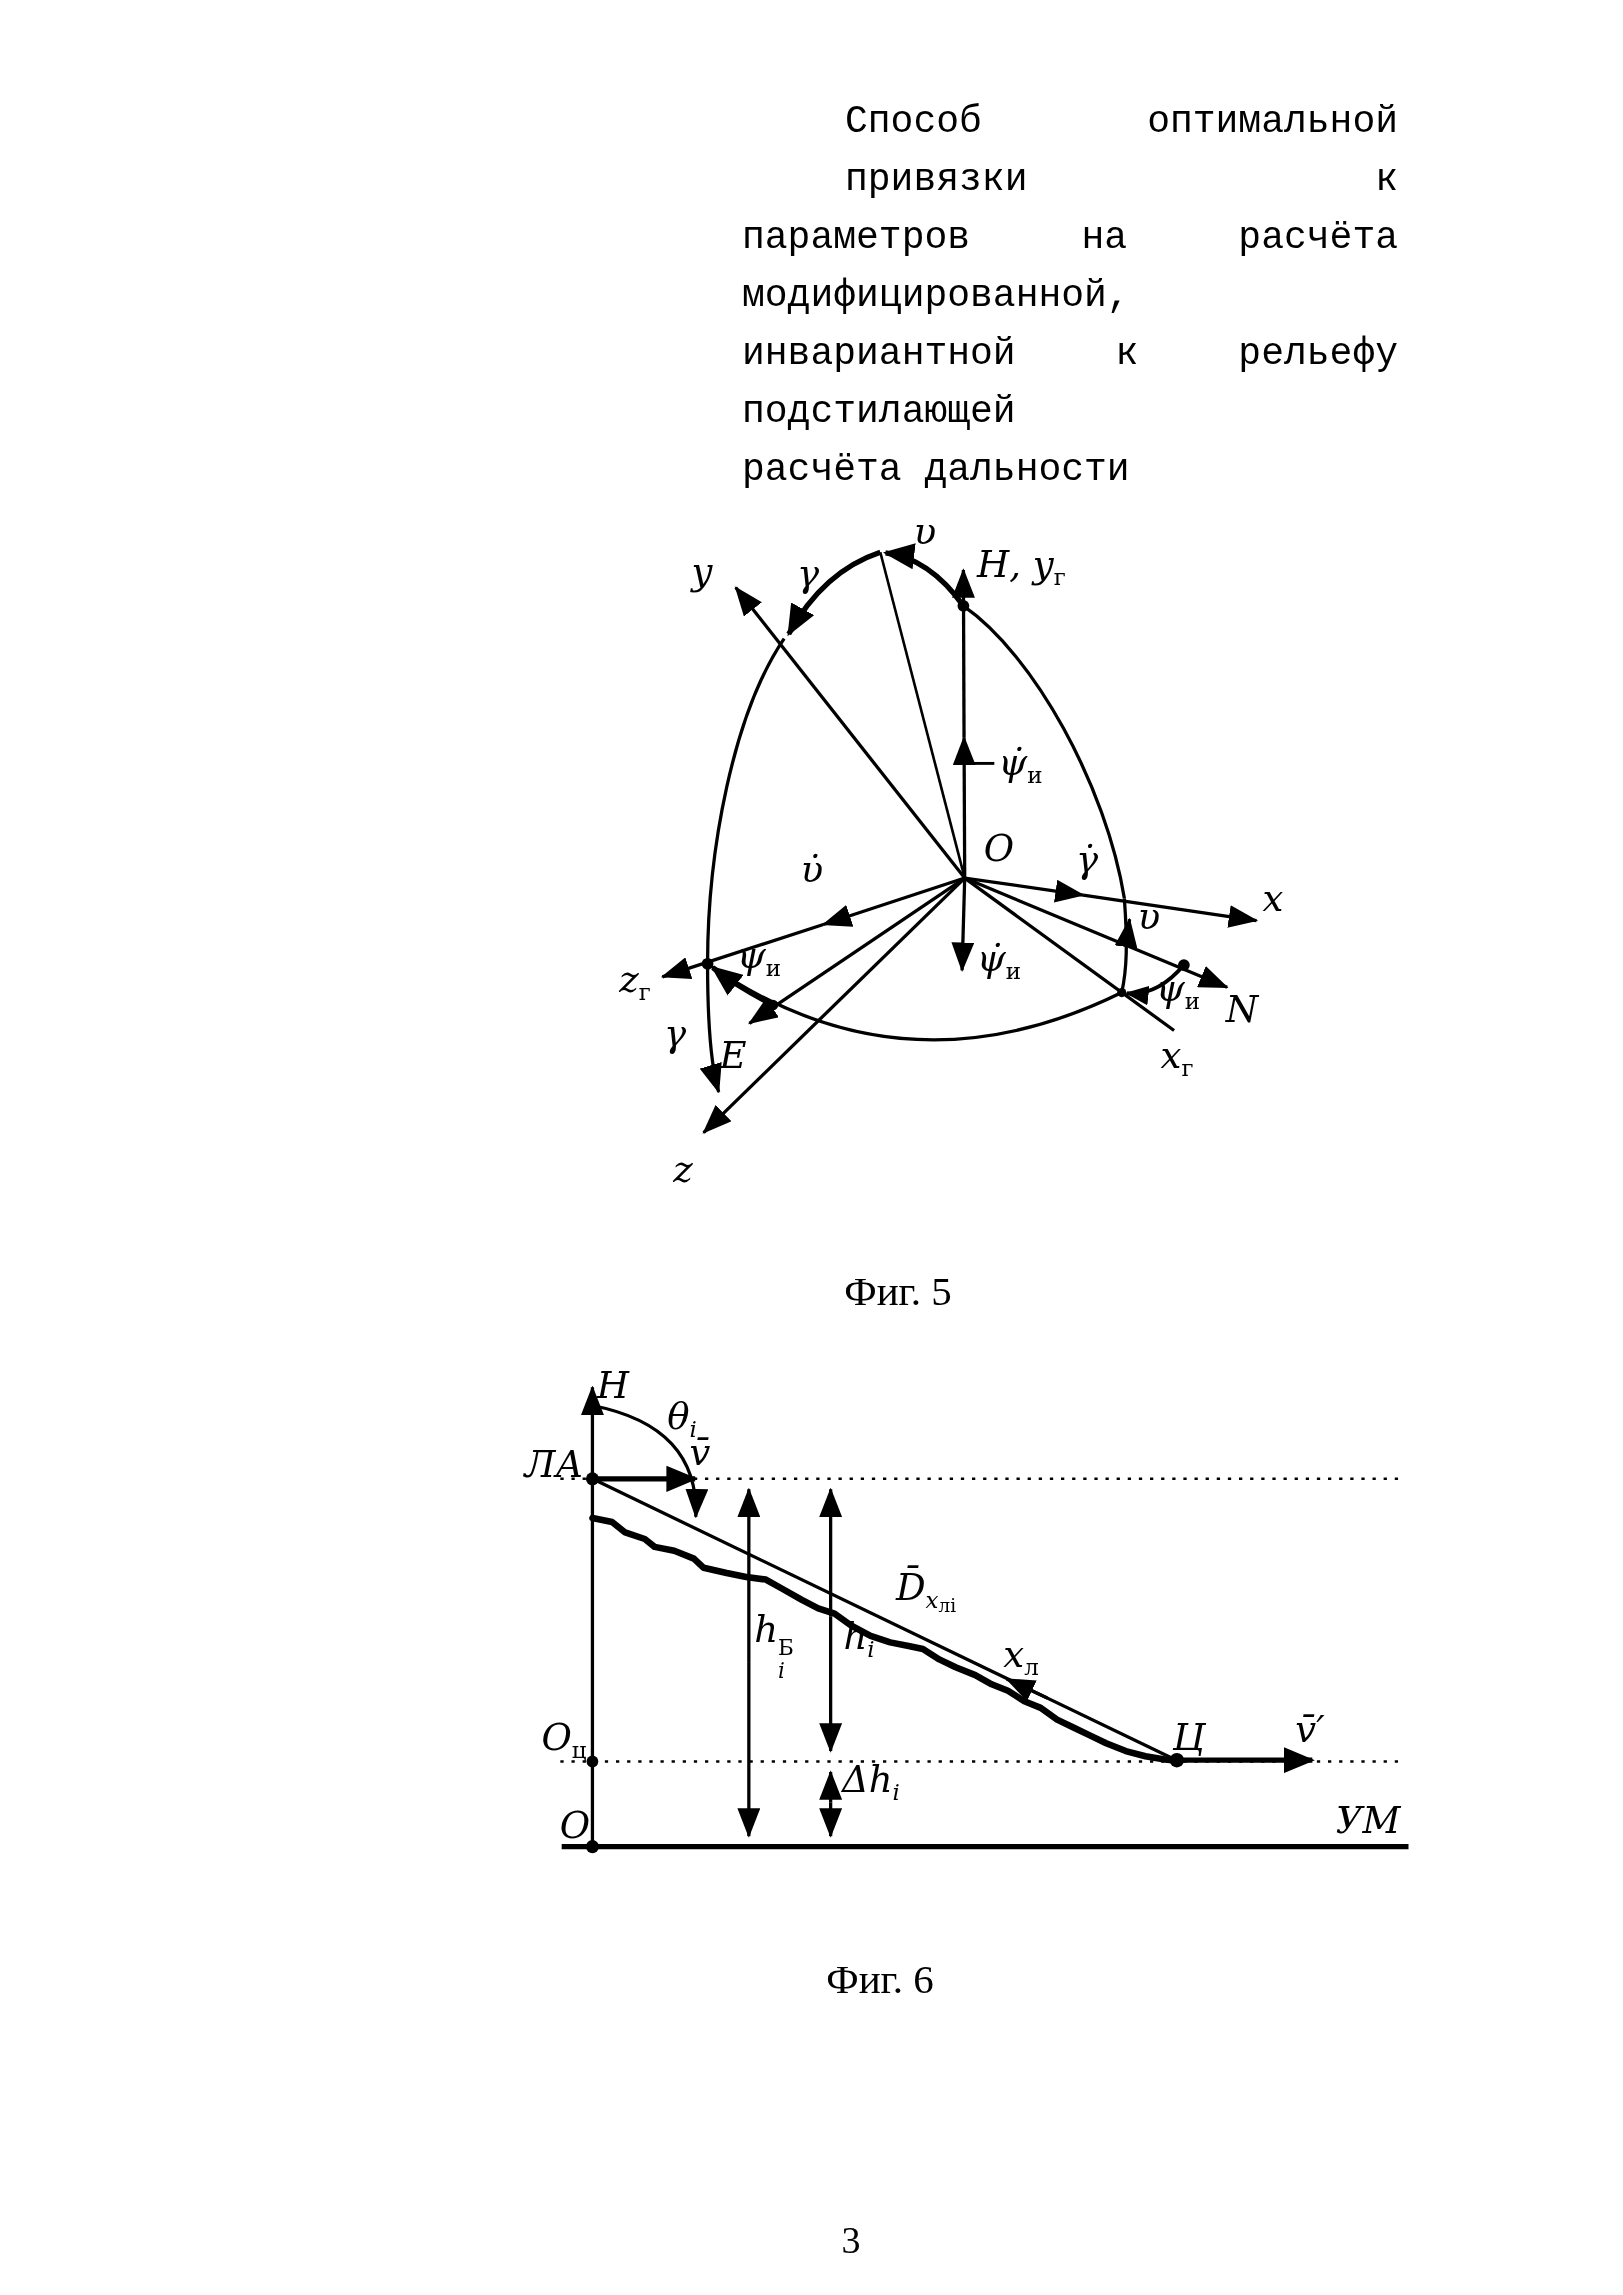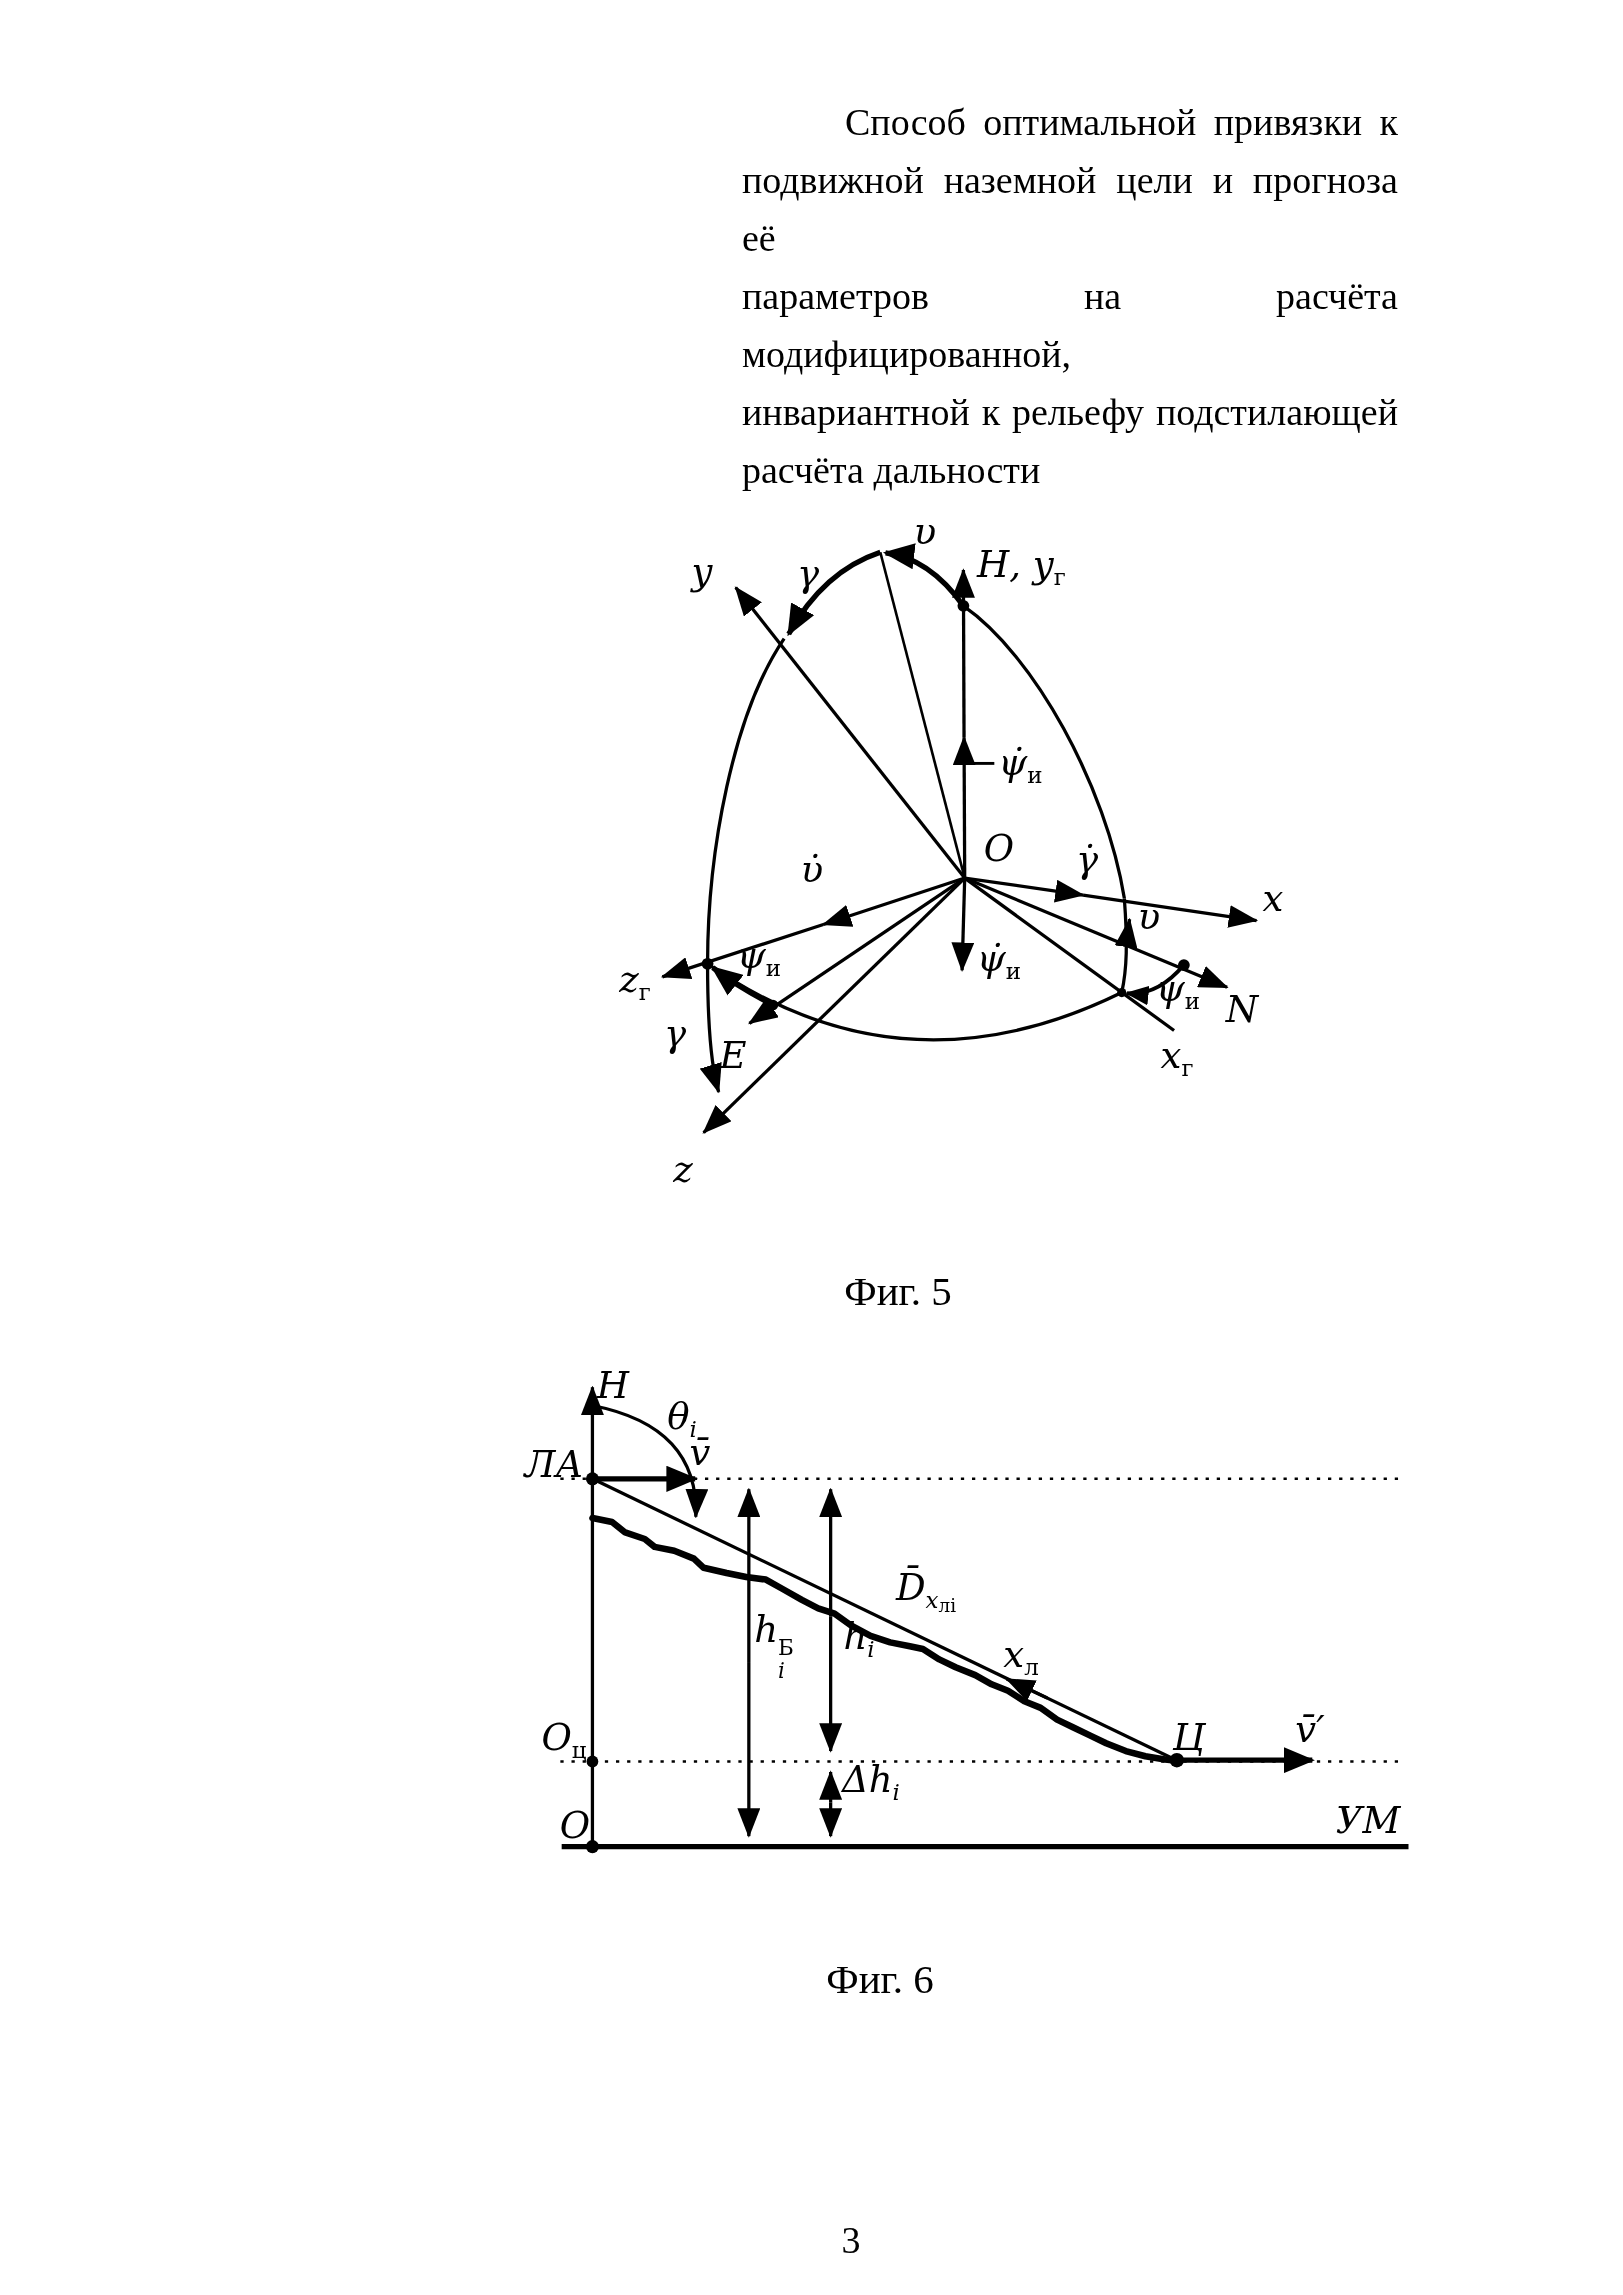--- a/index.html
+++ b/index.html
@@ -8,21 +8,21 @@
     width:1623px;height:2295px;
     background:#ffffff;
     font-family:"Liberation Serif", serif;
     color:#000;
     overflow:hidden;
   }
   
   #title-block{
     position:absolute;left:742px;top:93px;width:656px;
     font-size:38px;line-height:58px;
-    font-family:Liberation Serif, serif;
+    font-family:Liberation Mono, monospace;
   }
   .tline{text-align:justify;text-align-last:justify;white-space:normal;}
   .tline.first{padding-left:103px;}
   .tline.last{text-align:justify;text-align-last:left;}
   
   svg{position:absolute;overflow:visible;}
   .ln{stroke:#000;fill:none;}
   
   .lbl{
     position:absolute;transform:translate(-50%,-50%);
@@ -45,21 +45,20 @@
     font-size:38px;font-family:"Liberation Serif", serif;
   }
 </style>
 </head>
 <body>
 
 <div id="page">
 
   <div id="title-block">
     <div class="tline first">Способ оптимальной привязки к</div>
-    <div class="tline">подвижной наземной цели и прогноза её</div>
     <div class="tline">параметров на расчёта модифицированной,</div>
     <div class="tline">инвариантной к рельефу подстилающей</div>
     <div class="tline last">расчёта дальности</div>
   </div>
 
   <svg style="left:589px;top:511px;" width="720" height="687" viewBox="900 780 1100 1050">
     <defs>
       <marker id="ah" markerWidth="9" markerHeight="7" refX="8.5" refY="3.5" orient="auto" markerUnits="strokeWidth">
         <path d="M0,0 L9,3.5 L0,7 Z" fill="#000"></path>
       </marker>

